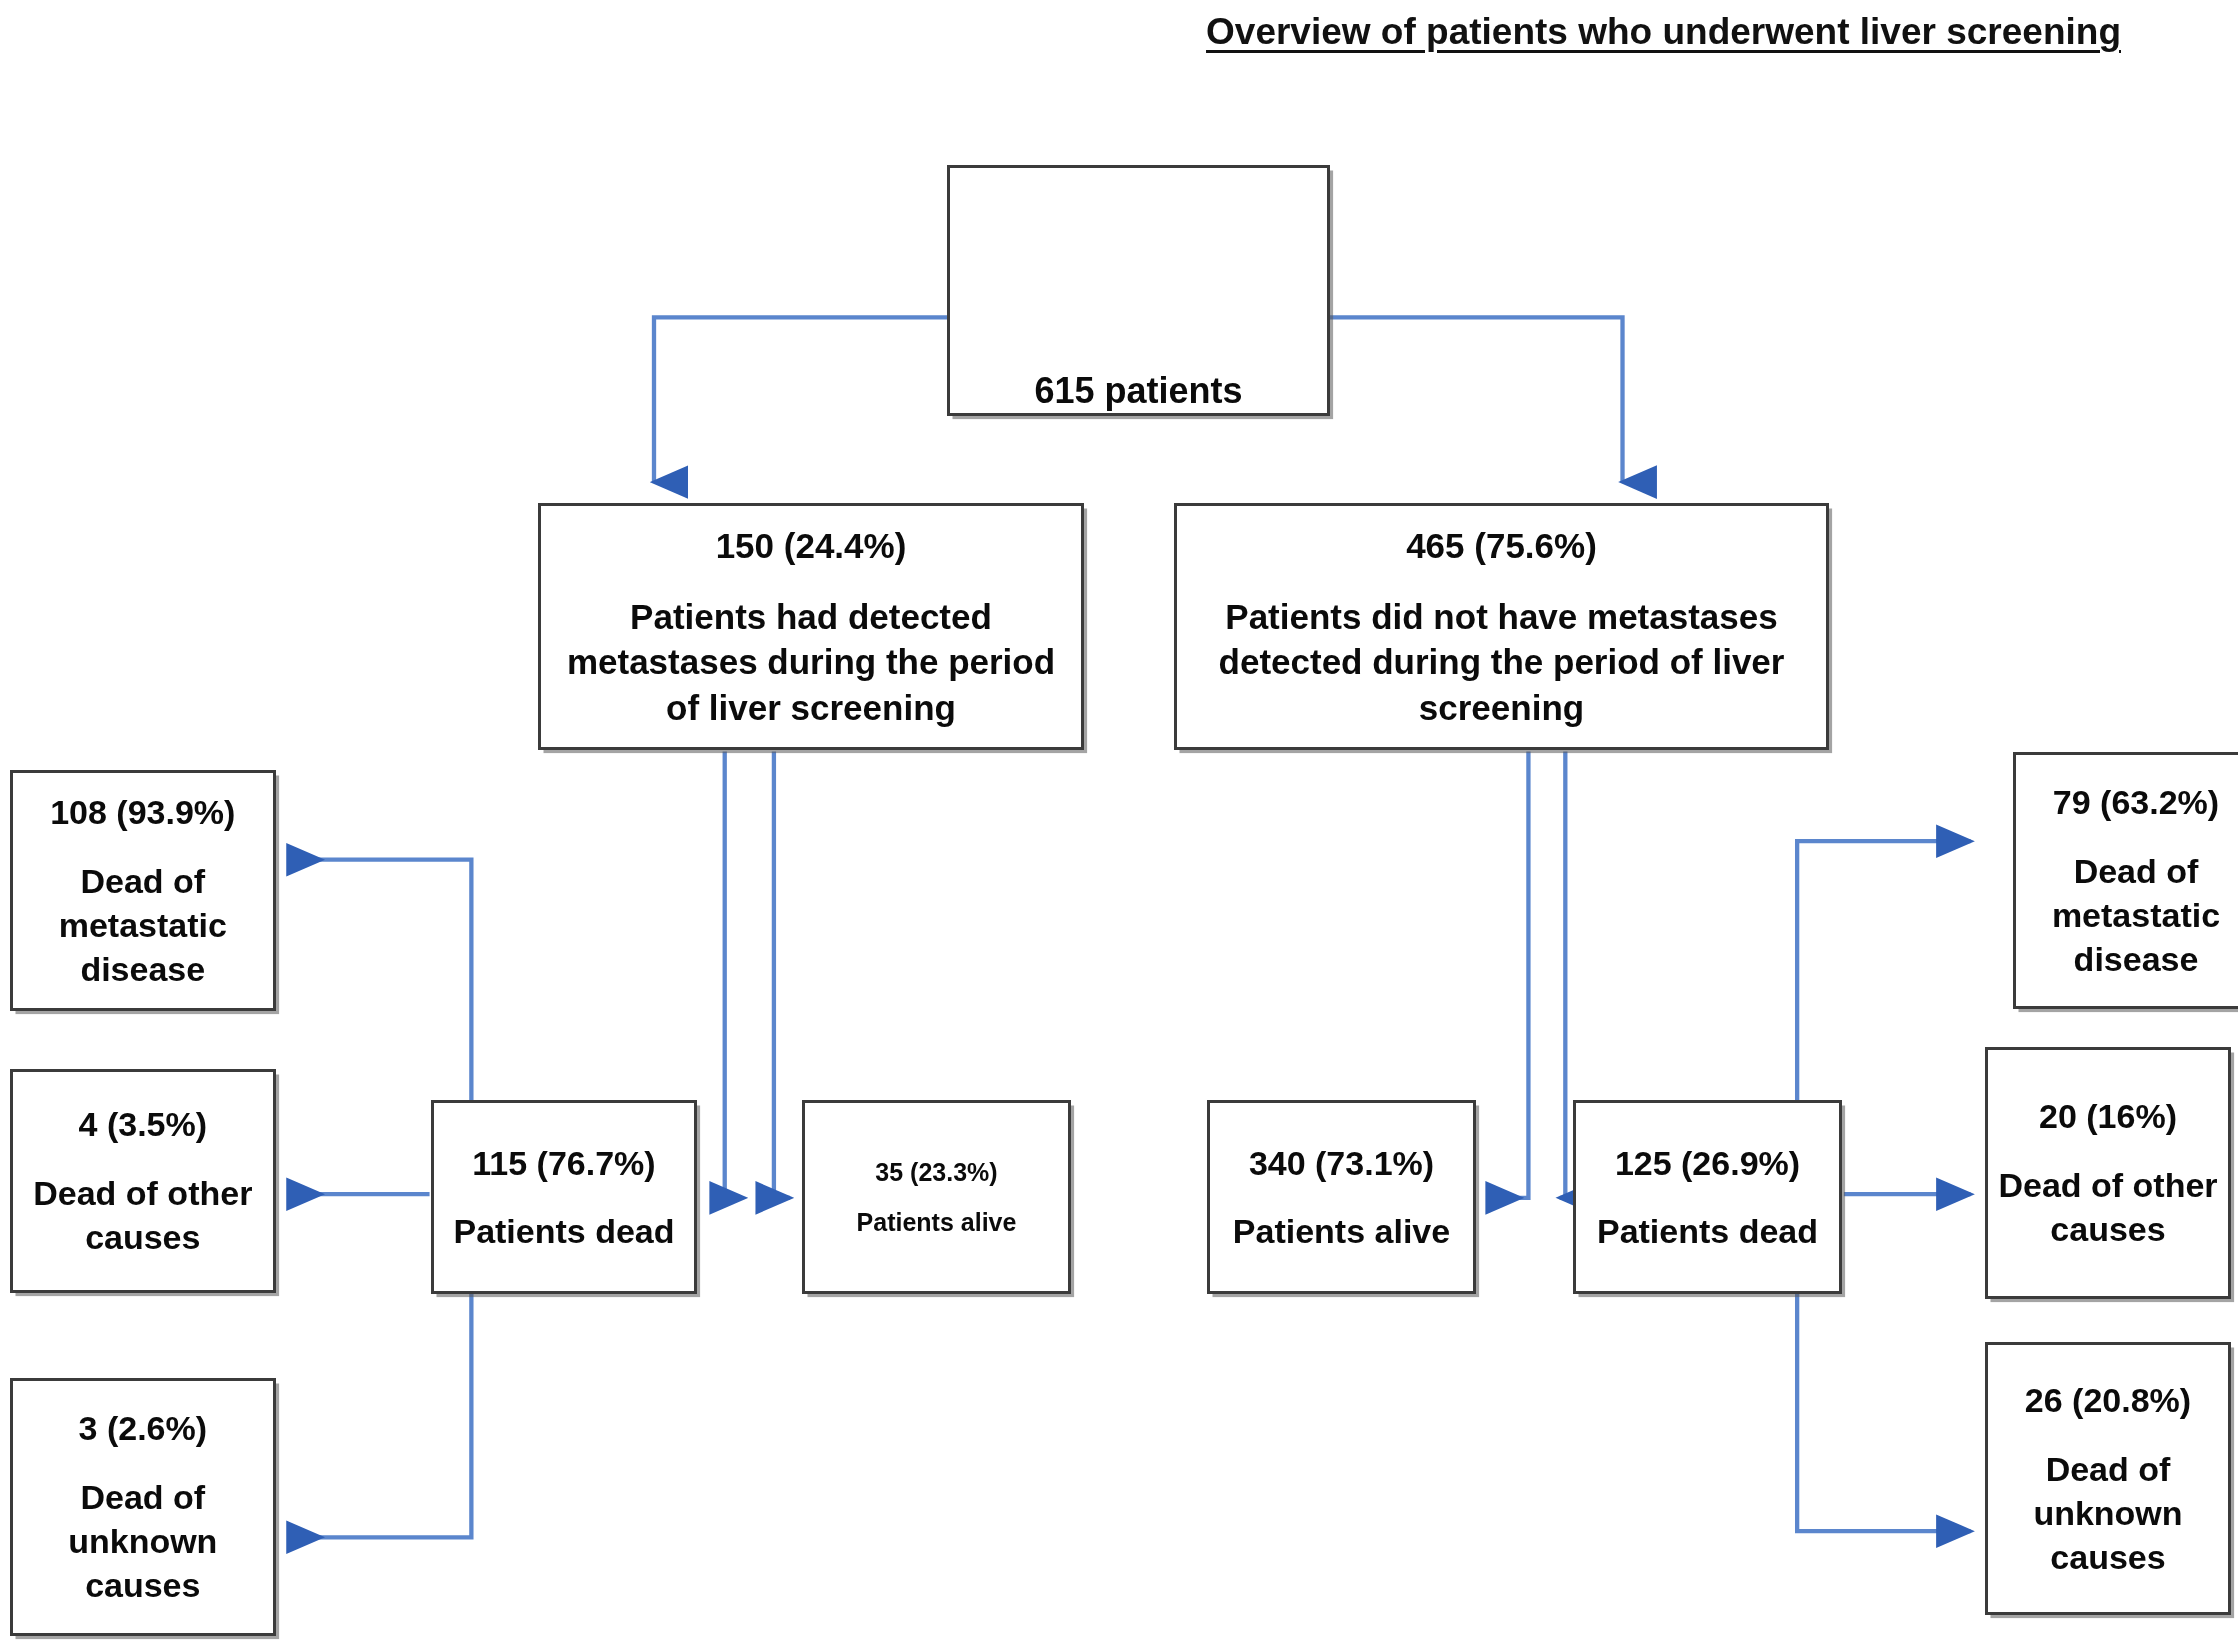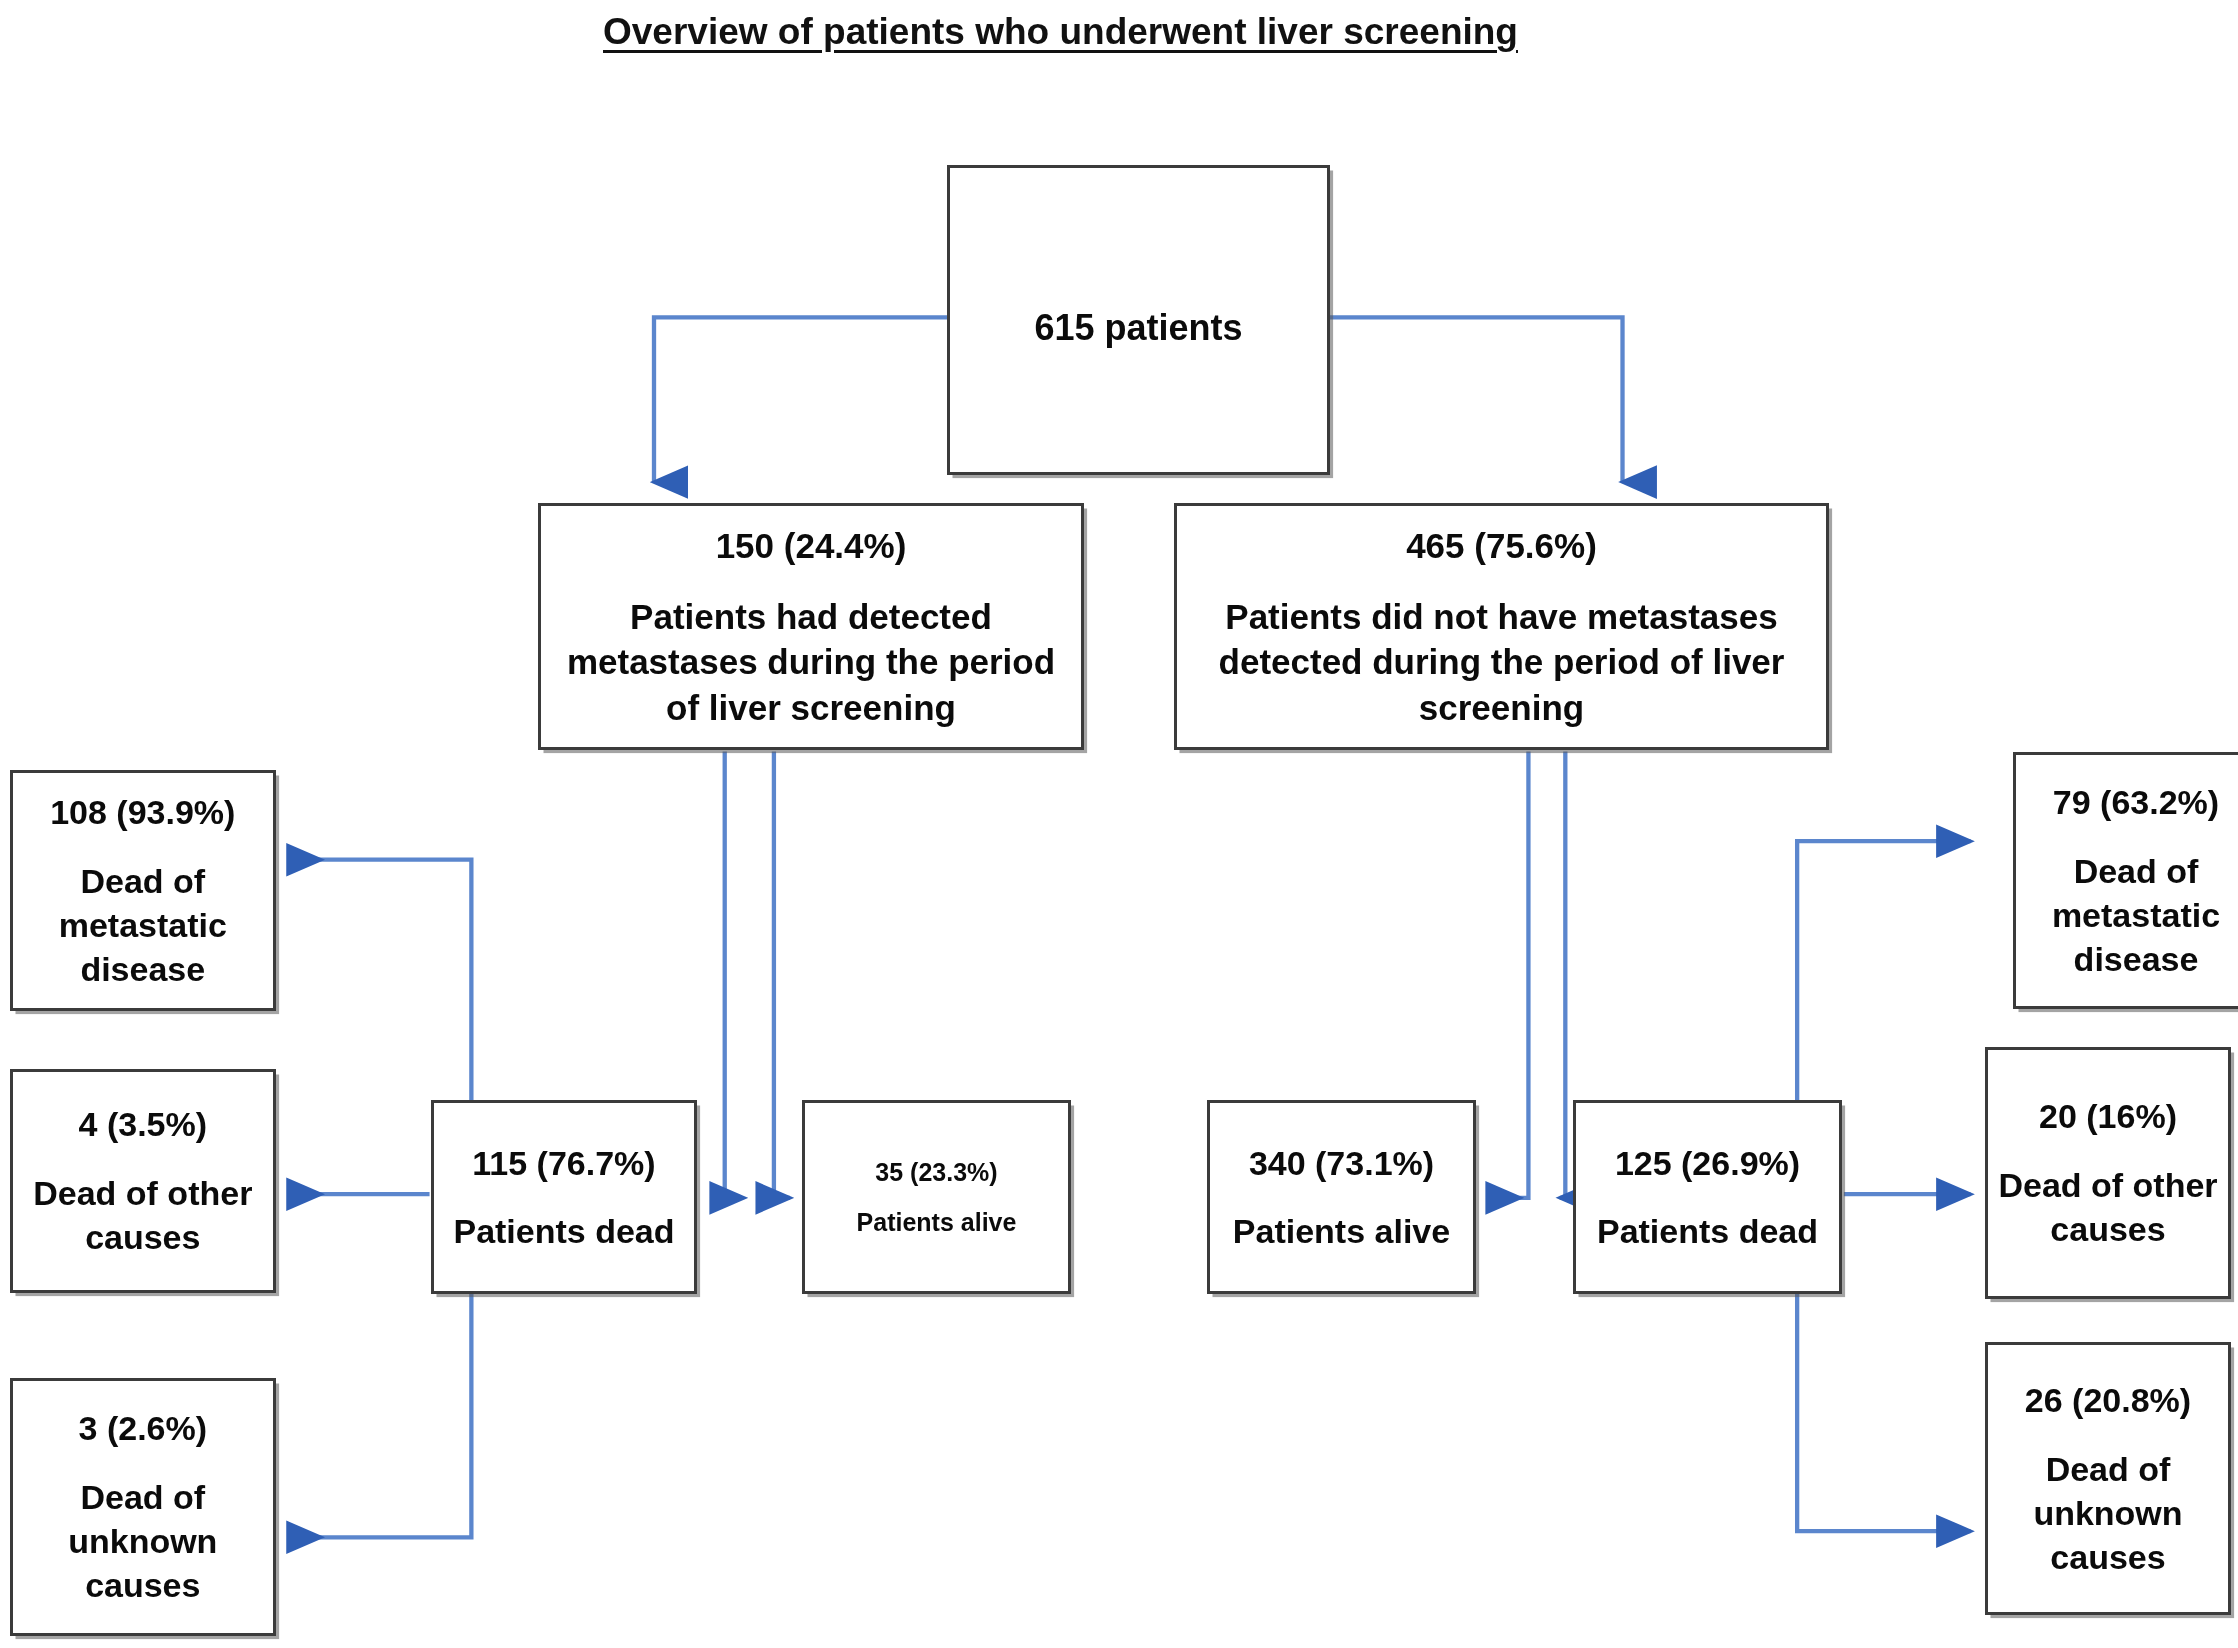--- a/index.html
+++ b/index.html
@@ -28,21 +28,21 @@
     font-weight:bold;
     line-height:1.30;
     padding:3.7px 6.2px;
     overflow:visible;
   }
   .node .count { display:block; }
   .node .desc  { display:block; }
   .node .spacer { display:block; height:0.72em; }
 
   
-  #node-root   { left:947px; top:165px;  width:383px;  height:310px;  font-size:36px; line-height:1.22; padding:0; justify-content:center; padding-top:16px;}
+  #node-root   { left:947px; top:165px;  width:383px;  height:251px;  font-size:36px; line-height:1.22; padding:0; justify-content:flex-end; padding-top:16px;}
   #node-root .desc { white-space:pre-line; }
 
   #node-detected     { left:538px;  top:503px;  width:546px;  height:247px;  font-size:35px; }
   #node-not-detected { left:1174px; top:503px;  width:655px;  height:247px;  font-size:35px; }
 
   #node-dead-meta-left    { left:9.8px; top:770px; width:266px; height:241px; font-size:34px; }
   #node-dead-other-left   { left:9.8px; top:1069px; width:266px; height:224px; font-size:34px; }
   #node-dead-unknown-left { left:9.8px; top:1378px; width:266px; height:258px; font-size:34px; }
 
   #node-dead-left  { left:431px;  top:1100px; width:266px; height:194px; font-size:34px; }
@@ -51,21 +51,21 @@
   #node-alive-right { left:1207px; top:1100px; width:269px; height:194px; font-size:34px; }
   #node-dead-right  { left:1573px; top:1100px; width:269px; height:194px; font-size:34px; }
 
   #node-dead-meta-right    { left:1985px; top:752px; width:246px; height:257px; font-size:34px;margin-left:28px; }
   #node-dead-other-right   { left:1985px; top:1047px; width:246px; height:252px; font-size:34px; }
   #node-dead-unknown-right { left:1985px; top:1342px; width:246px; height:273px; font-size:34px; }
 
   #page-title {
     position:absolute;
     left:0; top:11px; width:2121px;
-    text-align:center;
+    text-align:right;
     font-size:37px;
     font-weight:bold;
     color:#111111;
     text-decoration:underline;
     text-underline-offset:6.2px;
     font-family:"Liberation Sans", sans-serif;
   }
 </style>
 </head>
 <body>

